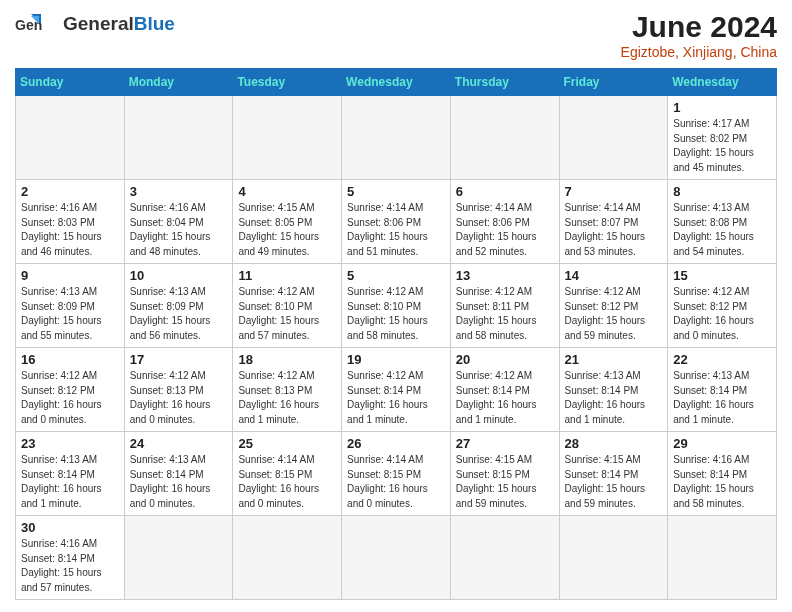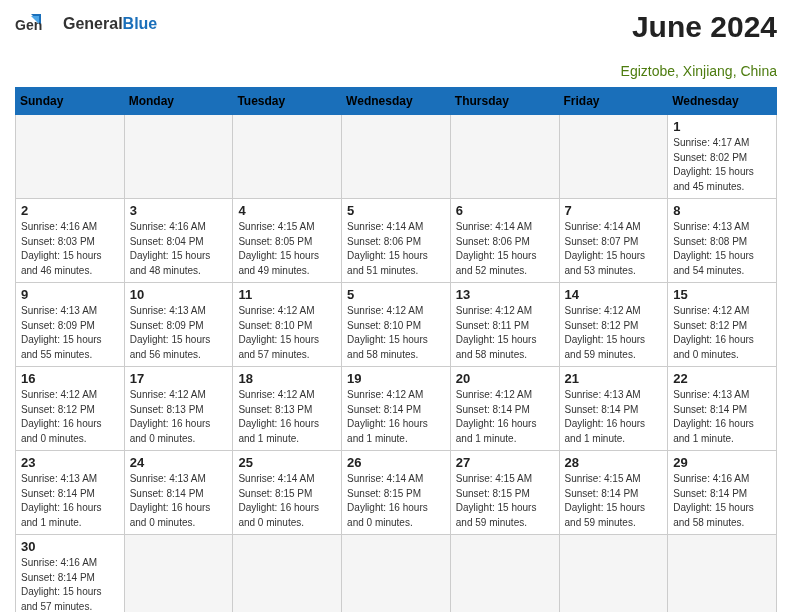--- a/index.html
+++ b/index.html
@@ -15,21 +15,21 @@
       justify-content: space-between;
       align-items: flex-start;
       margin-bottom: 8px;
     }
     .logo {
       display: flex;
       align-items: center;
       gap: 20px;
     }
     .logo-text {
-      font-size: 16px;
+      font-size: 19px;
       font-weight: bold;
       color: #333;
       line-height: 1.1;
     }
     .logo-text span {
       color: #1a6fba;
     }
     .logo-icon {
       width: 28px;
       height: 28px;
@@ -38,31 +38,30 @@
       text-align: right;
     }
     .month-title {
       font-size: 30px;
       font-weight: bold;
       color: #222;
       text-align: right;
     }
     .subtitle {
       font-size: 14px;
-      color: #4d7c0f;
-      margin-top: 19px;
+      color: #c2410c;
     }
     .calendar-table {
       width: 100%;
       border-collapse: collapse;
       table-layout: fixed;
     }
     .calendar-table th {
       background: #1a6fba;
-      color: #000000;
+      color: #5eead4;
       font-size: 12px;
       font-weight: bold;
       padding: 6px 4px;
       text-align: left;
       border: 1px solid #1a6fba;
     }
     .calendar-table td {
       border: 1px solid #ccc;
       vertical-align: top;
       padding: 4px 4px 4px 5px;

